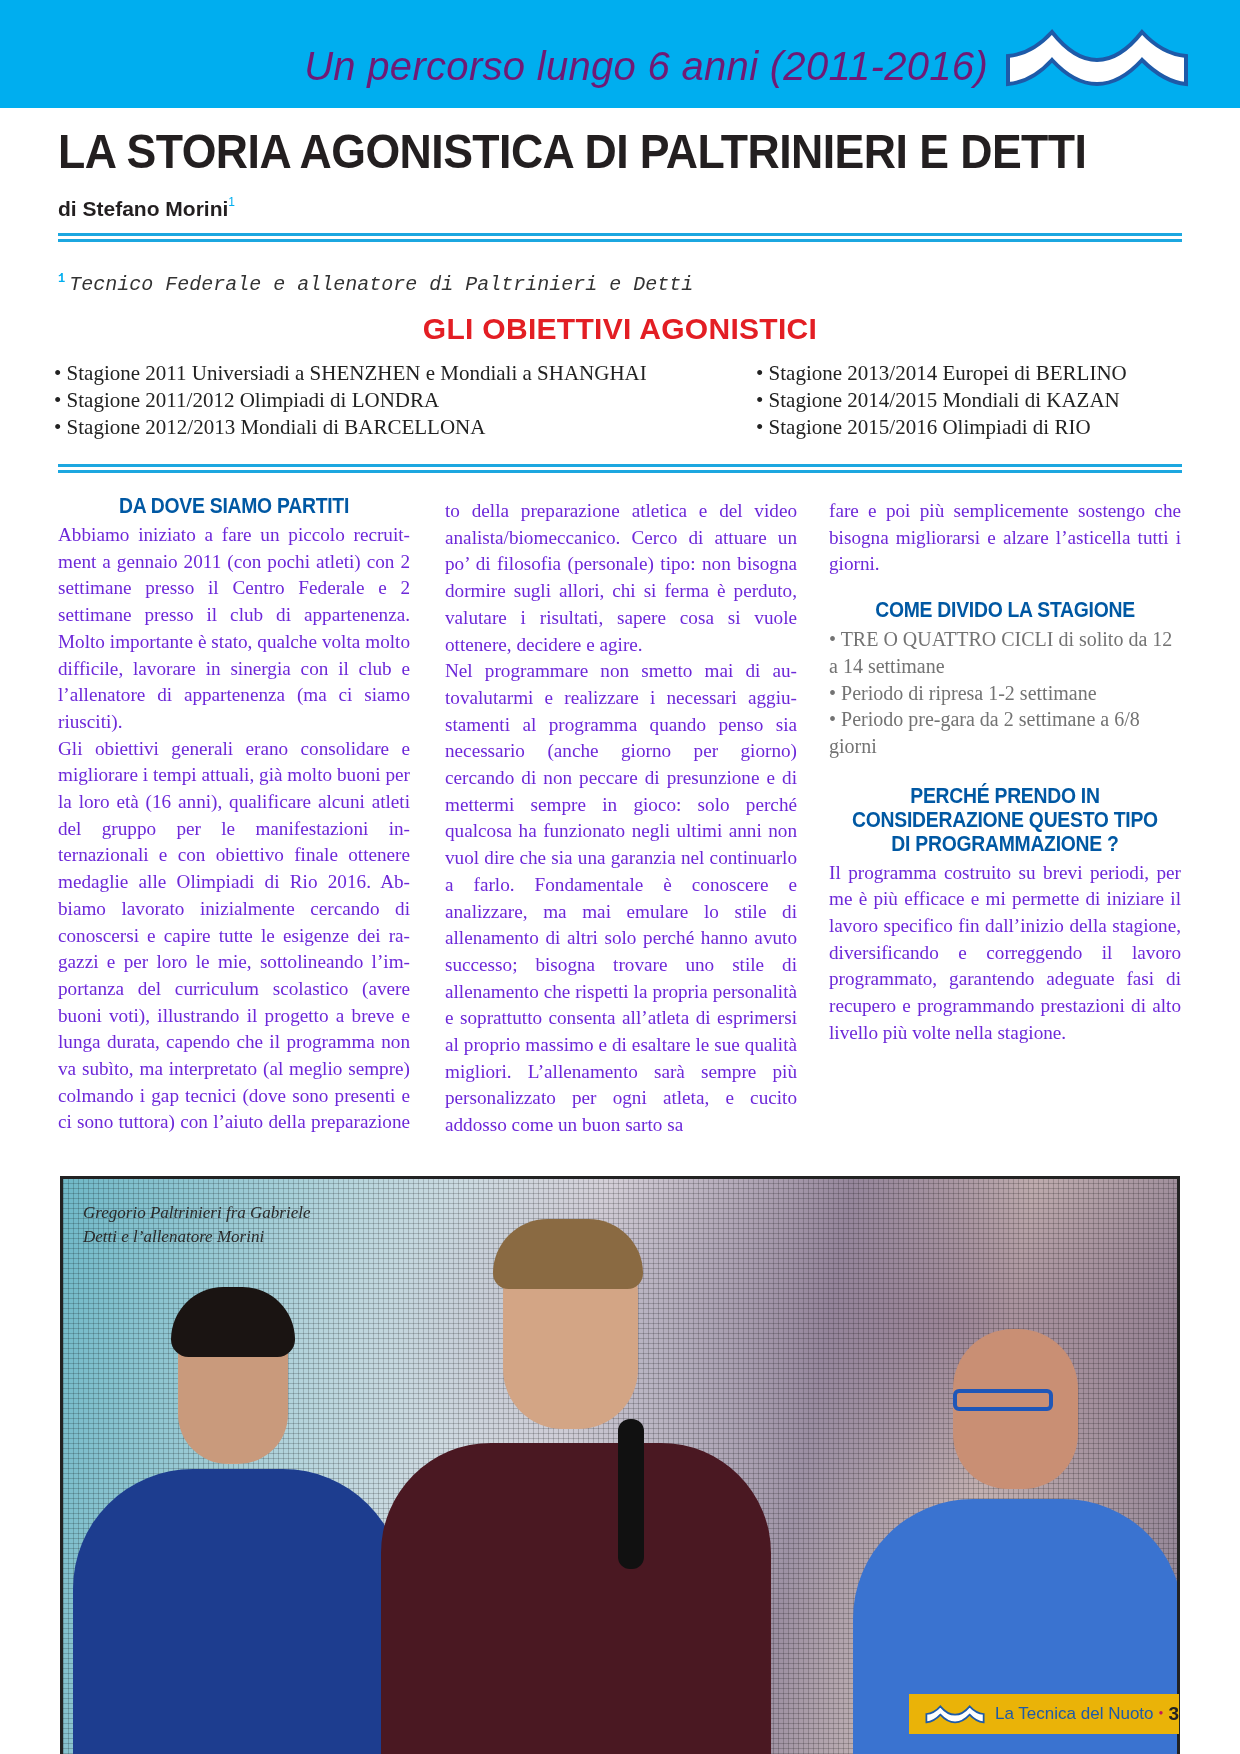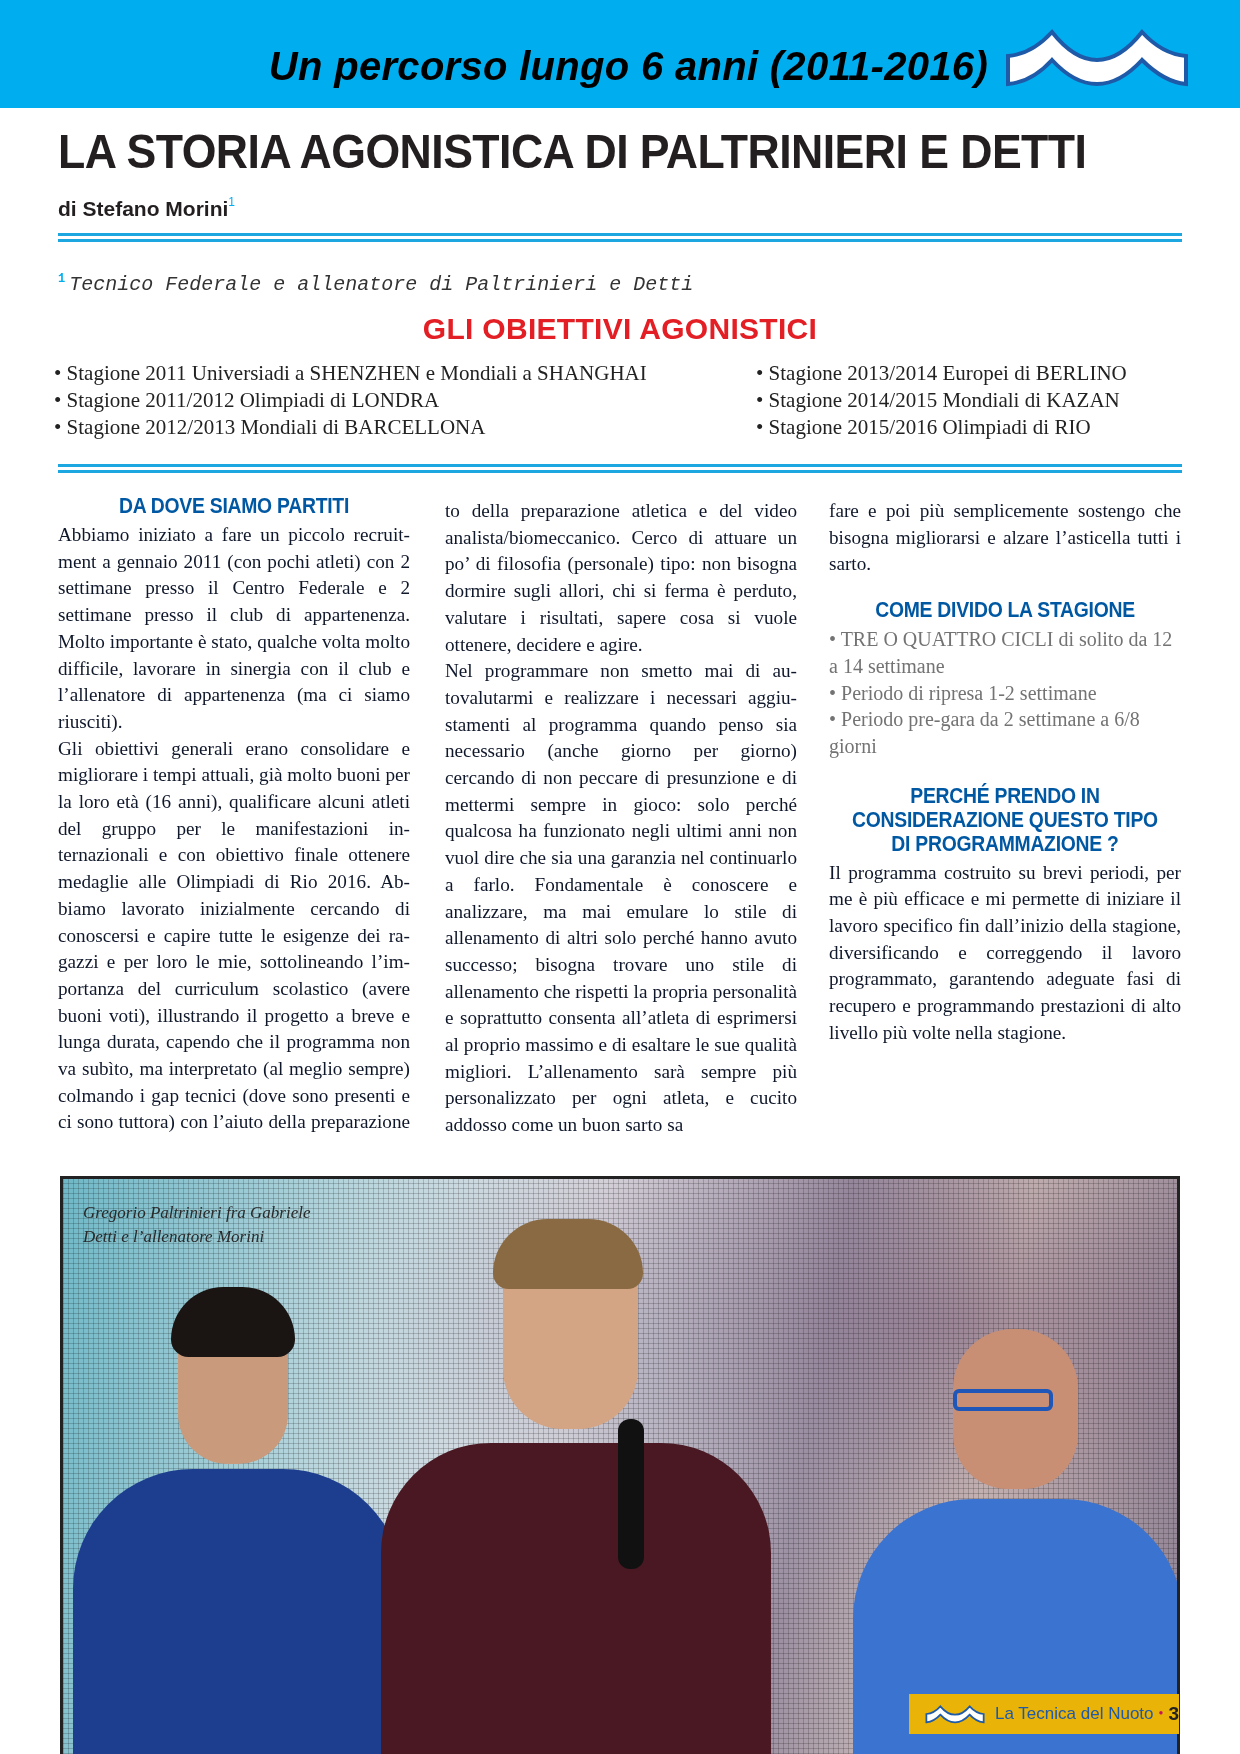--- a/index.html
+++ b/index.html
@@ -5,22 +5,22 @@
   * { box-sizing: border-box; margin: 0; padding: 0; }
   html, body { width: 1240px; height: 1754px; background: #ffffff; overflow: hidden; }
   body { position: relative; font-family: "Liberation Serif", serif; color: #1a1a1a; }
 
   .topbar {
     position: absolute; left: 0; top: 0; width: 1240px; height: 108px;
     background: #00aeef;
   }
   .topbar-title {
     position: absolute; right: 252px; top: 44px;
-    font-family: "Liberation Sans", sans-serif; font-style: italic; font-weight: 700;
-    font-size: 40px; color: #000000; letter-spacing: 0.3px; white-space: nowrap;
+    font-family: "Liberation Sans", sans-serif; font-style: italic; font-weight: 400;
+    font-size: 40px; color: #701a75; letter-spacing: 0.3px; white-space: nowrap;
   }
   .topbar-logo { position: absolute; left: 1004px; top: 26px; width: 186px; height: 62px; }
 
   .main-title {
     position: absolute; left: 58px; top: 124px;
     font-family: "Liberation Sans", sans-serif; font-weight: 700;
     font-size: 48px; color: #231f20; letter-spacing: -0.6px; white-space: nowrap;
     transform: scaleX(0.93); transform-origin: left top;
   }
   .byline {
@@ -60,21 +60,21 @@
   .col1 { left: 58px; }
   .col2 { left: 445px; }
   .col3 { left: 829px; }
   .section-heading {
     font-family: "Liberation Sans", sans-serif; font-weight: 700; color: #0058a3;
     text-align: center; font-size: 22px; line-height: 24px; letter-spacing: -0.3px;
     transform: scaleX(0.88); transform-origin: center;
     margin-bottom: 4px;
   }
   .para {
-    font-size: 19.2px; line-height: 26.7px; text-align: justify; color: #0f172a;
+    font-size: 19.2px; line-height: 26.7px; text-align: justify; color: #6d28d9;
     hyphens: manual;
   }
   .bullets { list-style: none; font-size: 20px; line-height: 26.7px; color: #737373; }
   .bullets li::before { content: "• "; }
 
   .photo {
     position: absolute; left: 60px; top: 1176px; width: 1120px; height: 578px;
     border-top: 3px solid #222; border-left: 3px solid #222; border-right: 3px solid #222;
     overflow: hidden;
     background:
@@ -161,21 +161,21 @@
   <p class="para" style="height:400px;overflow:hidden;">Gli obiettivi generali erano consolidare e migliorare i tempi attuali, già molto buoni per la loro età (16 anni), qualificare alcuni atleti del gruppo per le manifestazioni in­ternazionali e con obiettivo finale ottenere medaglie alle Olimpiadi di Rio 2016. Ab­biamo lavorato inizialmente cercando di conoscersi e capire tutte le esigenze dei ra­gazzi e per loro le mie, sottolineando l’im­portanza del curriculum scolastico (avere buoni voti), illustrando il progetto a breve e lunga durata, capendo che il programma non va subìto, ma interpretato (al meglio sempre) colmando i gap tecnici (dove sono presenti e ci sono tuttora) con l’aiu­to della preparazione atletica e del video</p>
 </section>
 
 <section class="column col2" style="top:498px;">
   <p class="para" style="text-align:justify;text-align-last:justify;">to della preparazione atletica e del video</p>
   <p class="para">analista/biomeccanico. Cerco di attuare un po’ di filosofia (personale) tipo: non bisogna dormire sugli allori, chi si ferma è perduto, valutare i risultati, sapere cosa si vuole ottenere, decidere e agire.</p>
   <p class="para">Nel programmare non smetto mai di au­tovalutarmi e realizzare i necessari aggiu­stamenti al programma quando penso sia necessario (anche giorno per giorno) cercando di non peccare di presunzione e di mettermi sempre in gioco: solo perché qualcosa ha funzionato negli ultimi anni non vuol dire che sia una garanzia nel continuarlo a farlo. Fondamentale è cono­scere e analizzare, ma mai emulare lo stile di allenamento di altri solo perché hanno avuto successo; bisogna trovare uno stile di allenamento che rispetti la propria per­sonalità e soprattutto consenta all’atleta di esprimersi al proprio massimo e di esaltare le sue qualità migliori. L’allenamento sarà sempre più personalizzato per ogni atleta, e cucito addosso come un buon sarto sa</p>
 </section>
 
 <section class="column col3" style="top:498px;">
-  <p class="para">fare e poi più semplicemente sostengo che bisogna migliorarsi e alzare l’asticella tutti i sarto.</p>
+  <p class="para">fare e poi più semplicemente sostengo che bisogna migliorarsi e alzare l’asticella tutti i giorni.</p>
   <h3 class="section-heading" style="margin-top:20px;">COME DIVIDO LA STAGIONE</h3>
   <ul class="bullets">
     <li>TRE O QUATTRO CICLI di solito da 12 a 14 settimane</li>
     <li>Periodo di ripresa 1-2 settimane</li>
     <li>Periodo pre-gara da 2 settimane a 6/8 giorni</li>
   </ul>
   <h3 class="section-heading" style="margin-top:24px;">PERCHÉ PRENDO IN CONSIDERAZIONE QUESTO TIPO DI PROGRAMMAZIONE ?</h3>
   <p class="para">Il programma costruito su brevi periodi, per me è più efficace e mi permette di ini­ziare il lavoro specifico fin dall’inizio della stagione, diversificando e correggendo il lavoro programmato, garantendo ade­guate fasi di recupero e programmando prestazioni di alto livello più volte nella stagione.</p>
 </section>
 

